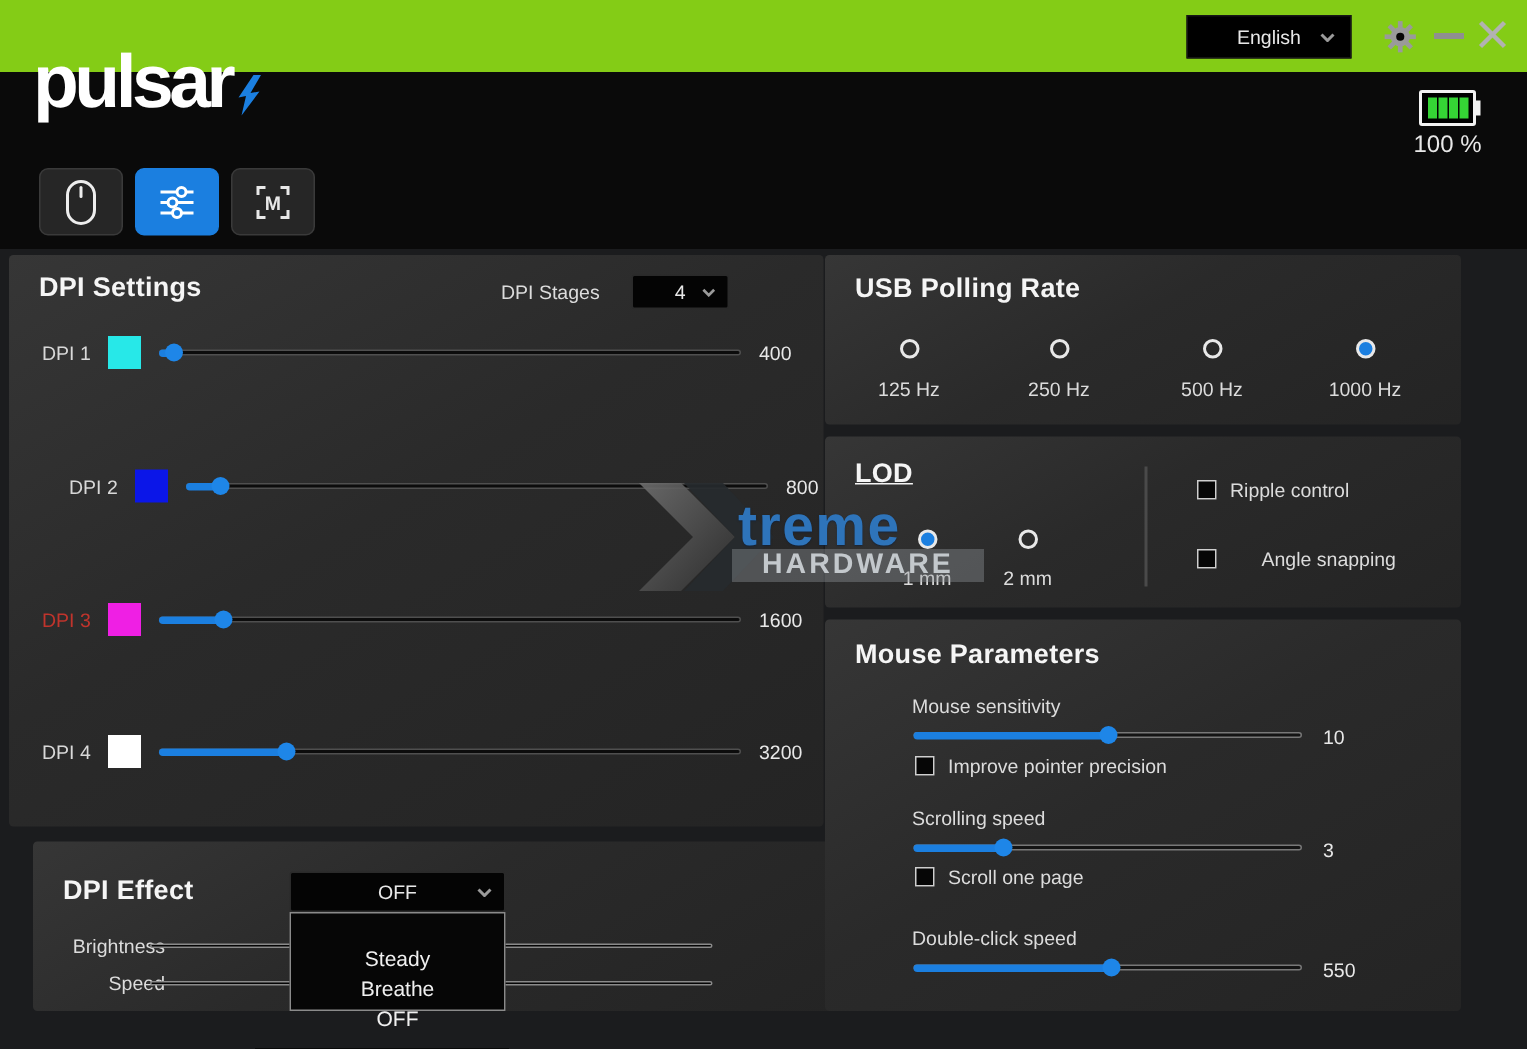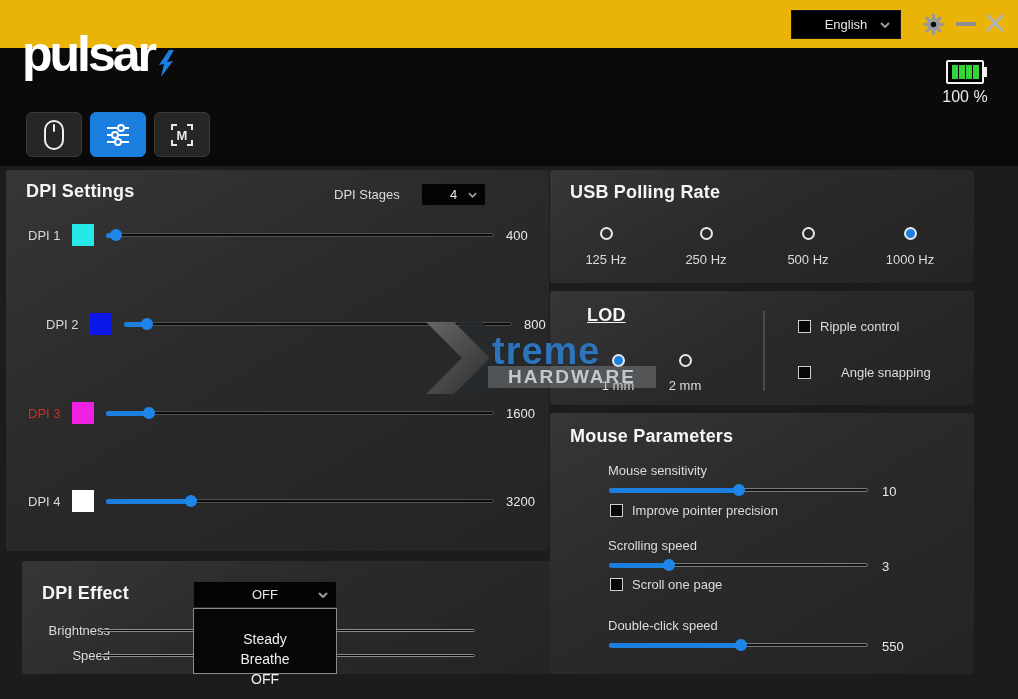--- a/index.html
+++ b/index.html
@@ -2,21 +2,21 @@
 <html><head>
 <meta charset="utf-8">
 <style>
   * { margin:0; padding:0; box-sizing:border-box; }
   html,body { background:#000; }
   body { font-family:"Liberation Sans", sans-serif; }
   .app { position:relative; width:1018px; height:699px; background:#0a0a0a; overflow:hidden; }
 
   
   .header { position:absolute; inset:0 0 auto 0; height:166px; background:#0a0a0a; }
-  .titlebar { position:absolute; top:0; left:0; right:0; height:48px; background:#eab308; }
+  .titlebar { position:absolute; top:0; left:0; right:0; height:48px; background:#84cc16; }
   .lang-select { position:absolute; top:10px; right:117px; width:110px; height:29px; background:#000;
     border:1px solid #161616; display:flex; align-items:center; justify-content:center; gap:8px; cursor:pointer; }
   .lang-select span { color:#e8e8e8; font-size:13px; }
   .lang-select svg { position:absolute; right:10px; top:11px; }
   .tb-icon { position:absolute; top:12px; cursor:pointer; }
   .gear { right:72px; }
   .minim { right:42px; top:22px; width:20px; height:4px; background:#8f8f8f; }
   .closer { right:12px; }
 
   .logo { position:absolute; left:22px; top:26px; display:flex; align-items:flex-start; }
@@ -283,21 +283,21 @@
         <span class="radio"></span>
         <span class="label">500 Hz</span>
       </div>
       <div class="poll-col" style="left:314px;">
         <span class="radio on"></span>
         <span class="label">1000 Hz</span>
       </div>
     </div>
 
     <div class="panel panel-lod">
-      <div class="p-title" style="left:37px; top:14px;text-decoration:underline;">LOD</div>
+      <div class="p-title" style="left:20px; top:14px;text-decoration:underline;">LOD</div>
 
       <div class="lod-col" style="left:38px;">
         <span class="radio on"></span>
         <span class="label">1 mm</span>
       </div>
       <div class="lod-col" style="left:105px;">
         <span class="radio"></span>
         <span class="label">2 mm</span>
       </div>
 

